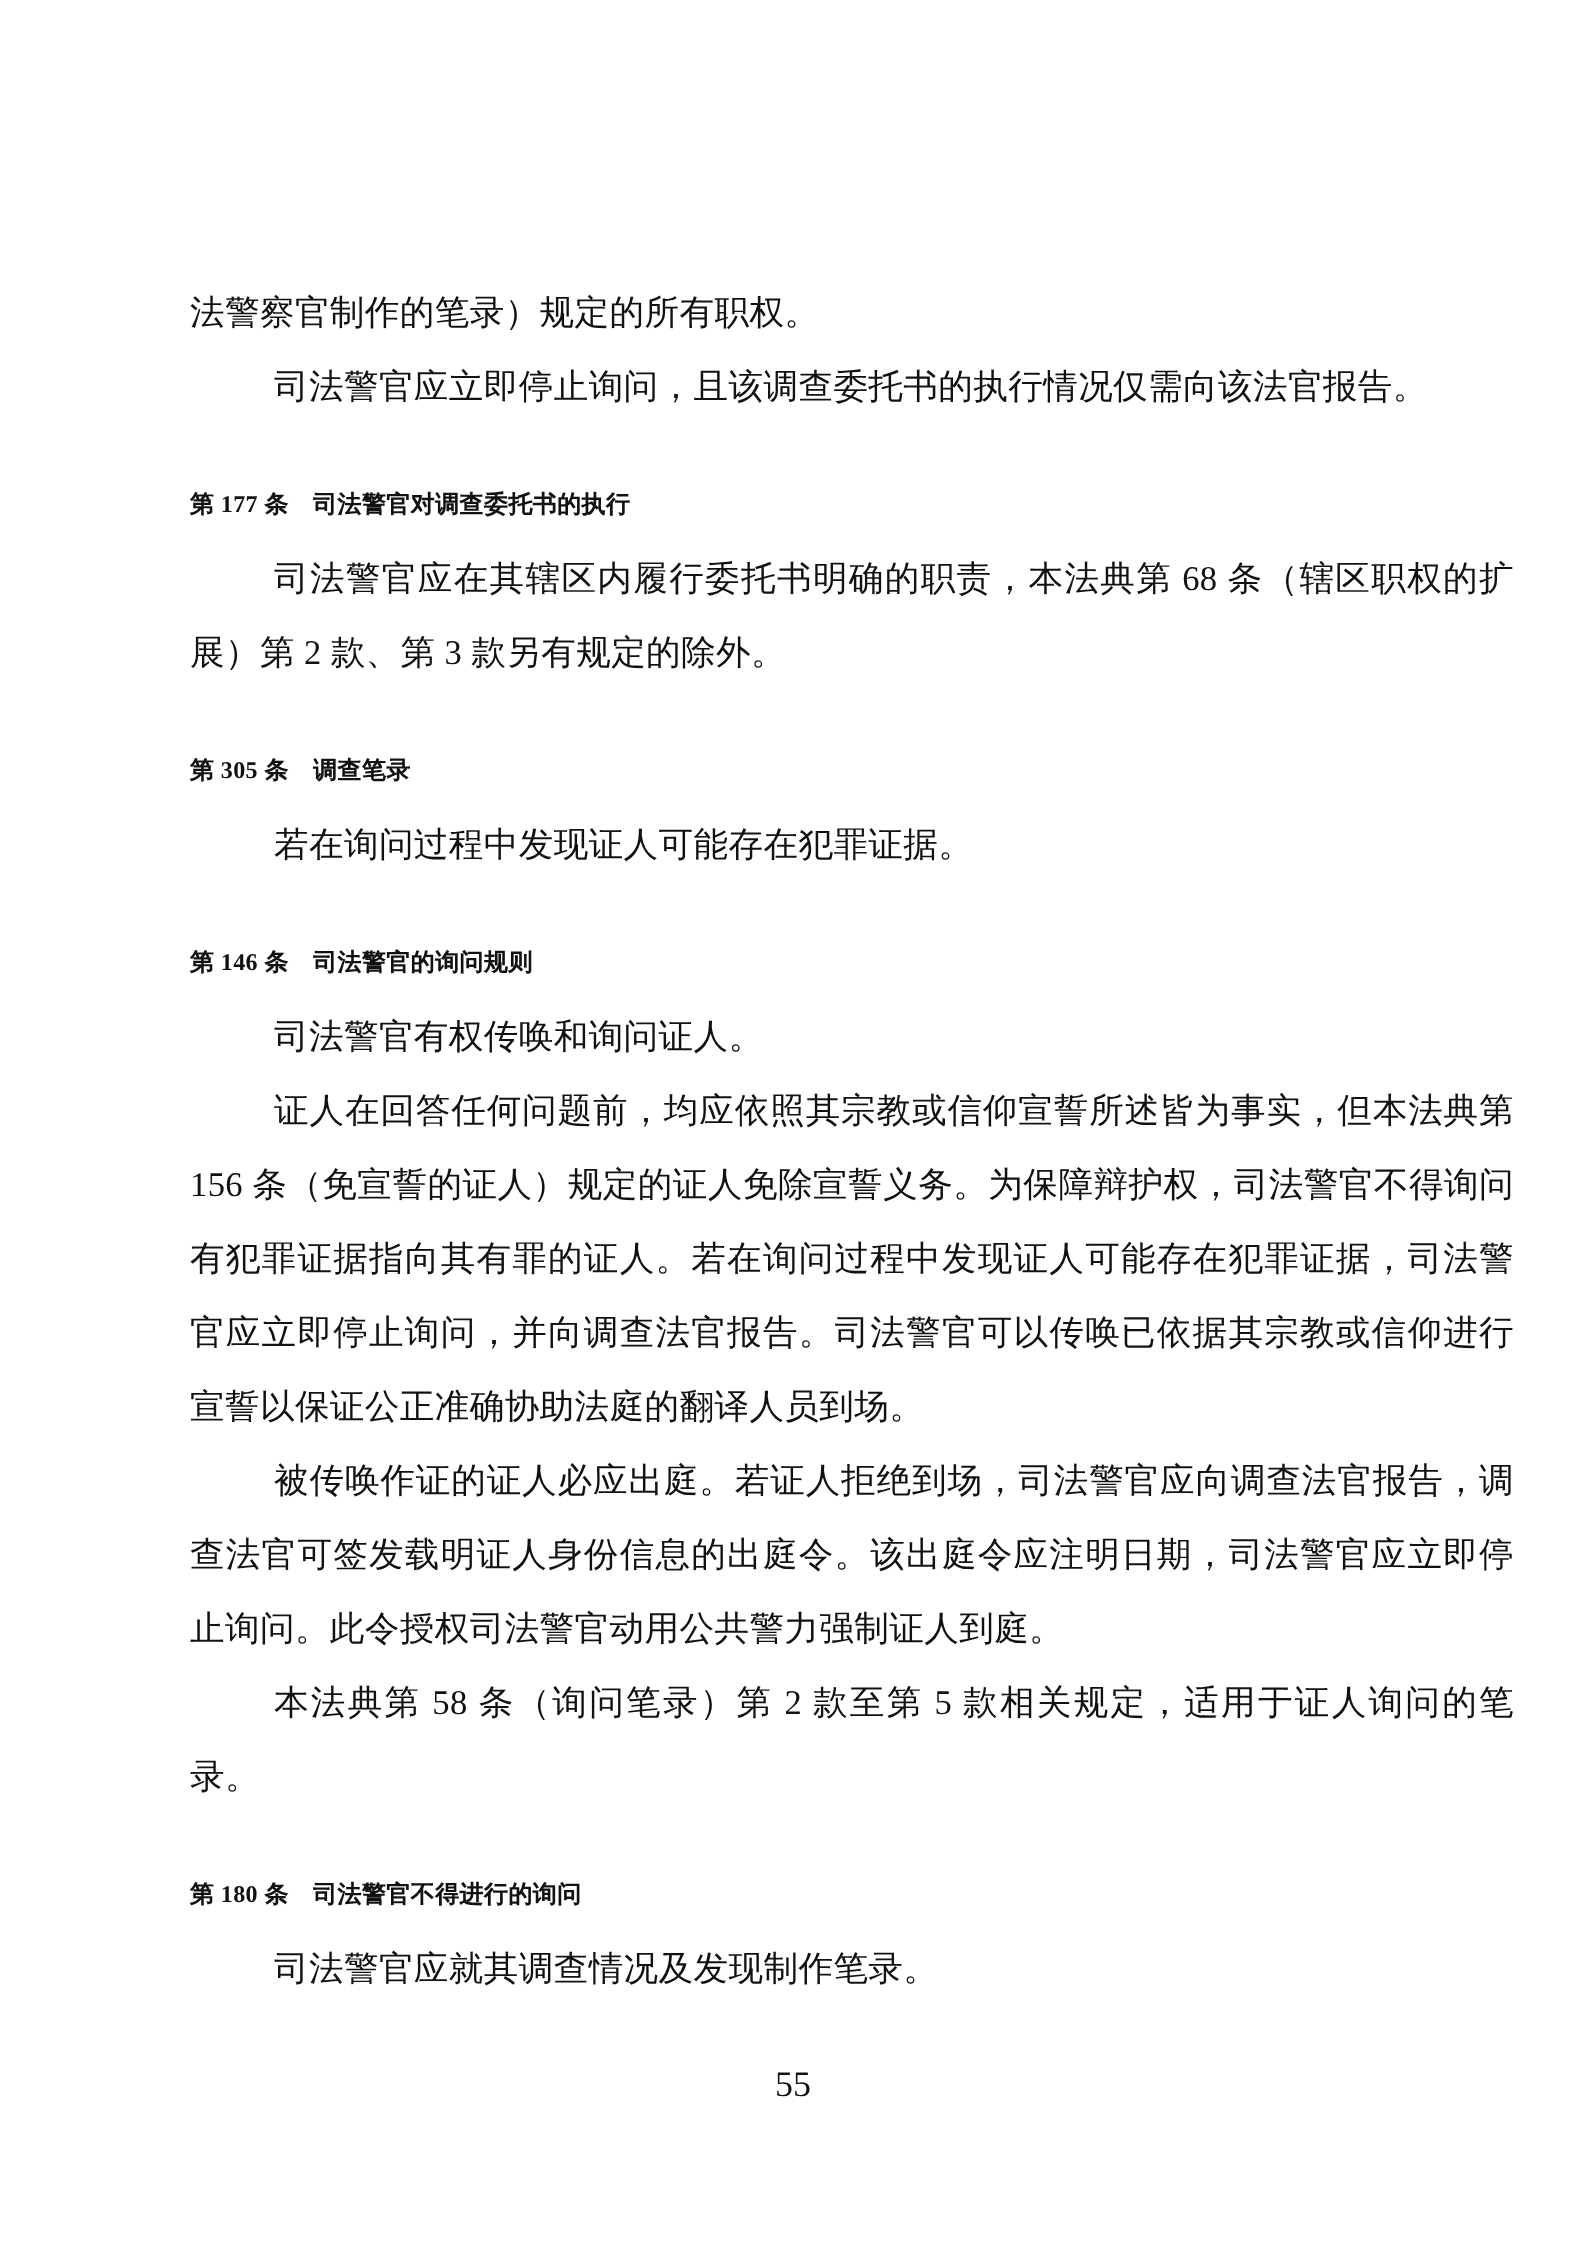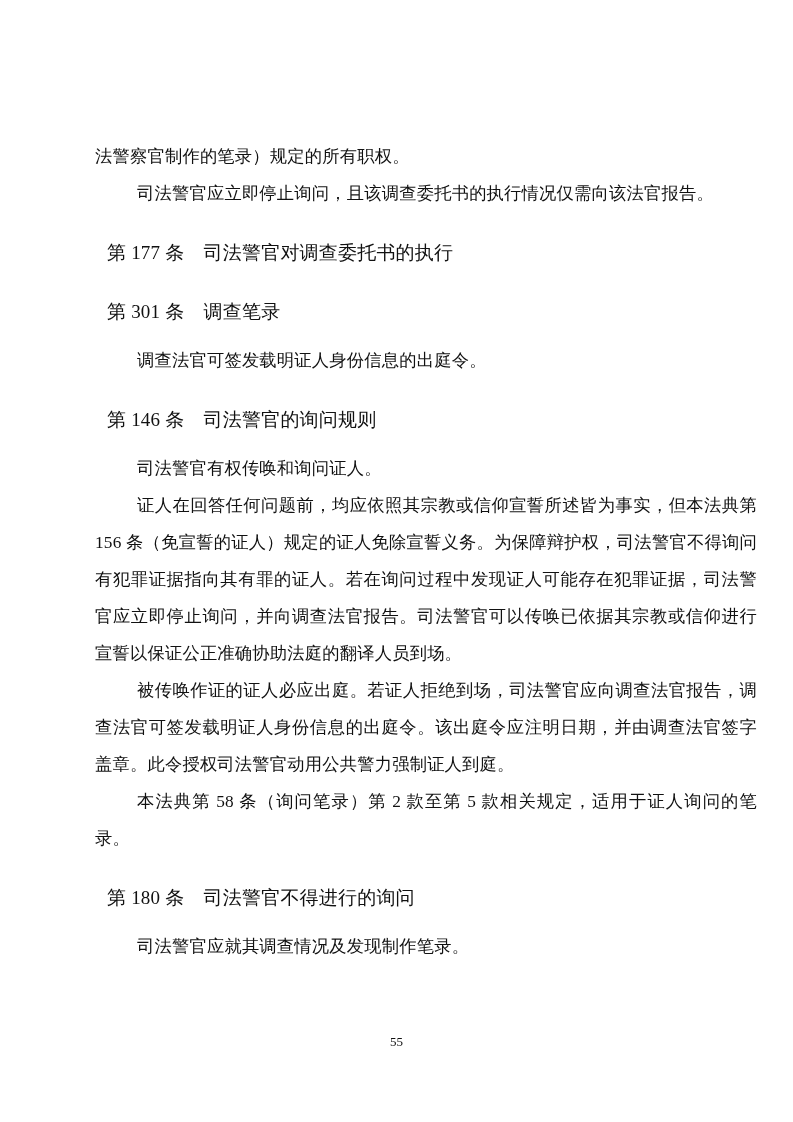--- a/index.html
+++ b/index.html
@@ -30,61 +30,62 @@
     text-indent: 42px;
     letter-spacing: 0.2px;
   }
   .para.no-indent {
     text-indent: 0;
   }
   .article {
     margin-top: 22px;
   }
   .heading {
-    margin: 12px;
-    font-size: 19px;
+    margin: 0;
+    font-size: 12px;
     line-height: 37px;
-    font-weight: normal;
+    font-weight: bold;
     letter-spacing: 0.2px;
     white-space: pre-wrap;
   }
   .footer {
     position: absolute;
     left: 0;
     right: 0;
     top: 1032px;
     text-align: center;
-    font-size: 13px;
+    font-size: 18px;
     line-height: 20px;
     color: #111111;
   }
 </style>
 </head>
 <body>
 
 <div class="page">
   <main class="content">
 
     <p class="para no-indent">法警察官制作的笔录）规定的所有职权。</p>
     <p class="para">司法警官应立即停止询问，且该调查委托书的执行情况仅需向该法官报告。</p>
 
     <section class="article">
       <h2 class="heading">第 177 条　司法警官对调查委托书的执行</h2>
+      <p class="para">司法警官应在其辖区内履行委托书明确的职责，本法典第 68 条（辖区职权的扩展）第 2 款、第 3 款另有规定的除外。</p>
     </section>
 
     <section class="article">
-      <h2 class="heading">第 301 条　调查笔录</h2>
-      <p class="para">调查法官可签发载明证人身份信息的出庭令。</p>
+      <h2 class="heading">第 305 条　调查笔录</h2>
+      <p class="para">若在询问过程中发现证人可能存在犯罪证据。</p>
     </section>
 
     <section class="article">
       <h2 class="heading">第 146 条　司法警官的询问规则</h2>
       <p class="para">司法警官有权传唤和询问证人。</p>
       <p class="para">证人在回答任何问题前，均应依照其宗教或信仰宣誓所述皆为事实，但本法典第 156 条（免宣誓的证人）规定的证人免除宣誓义务。为保障辩护权，司法警官不得询问有犯罪证据指向其有罪的证人。若在询问过程中发现证人可能存在犯罪证据，司法警官应立即停止询问，并向调查法官报告。司法警官可以传唤已依据其宗教或信仰进行宣誓以保证公正准确协助法庭的翻译人员到场。</p>
-      <p class="para">被传唤作证的证人必应出庭。若证人拒绝到场，司法警官应向调查法官报告，调查法官可签发载明证人身份信息的出庭令。该出庭令应注明日期，并由调查法官签字盖章。此令授权司法警官动用公共警力强制证人到庭。</p>
+      <p class="para">被传唤作证的证人必应出庭。若证人拒绝到场，司法警官应向调查法官报告，调查法官可签发载明证人身份信息的出庭令。该出庭令应注明日期，司法警官应立即停止询问。此令授权司法警官动用公共警力强制证人到庭。</p>
       <p class="para">本法典第 58 条（询问笔录）第 2 款至第 5 款相关规定，适用于证人询问的笔录。</p>
     </section>
 
     <section class="article">
       <h2 class="heading">第 180 条　司法警官不得进行的询问</h2>
       <p class="para">司法警官应就其调查情况及发现制作笔录。</p>
     </section>
 
   </main>
 

